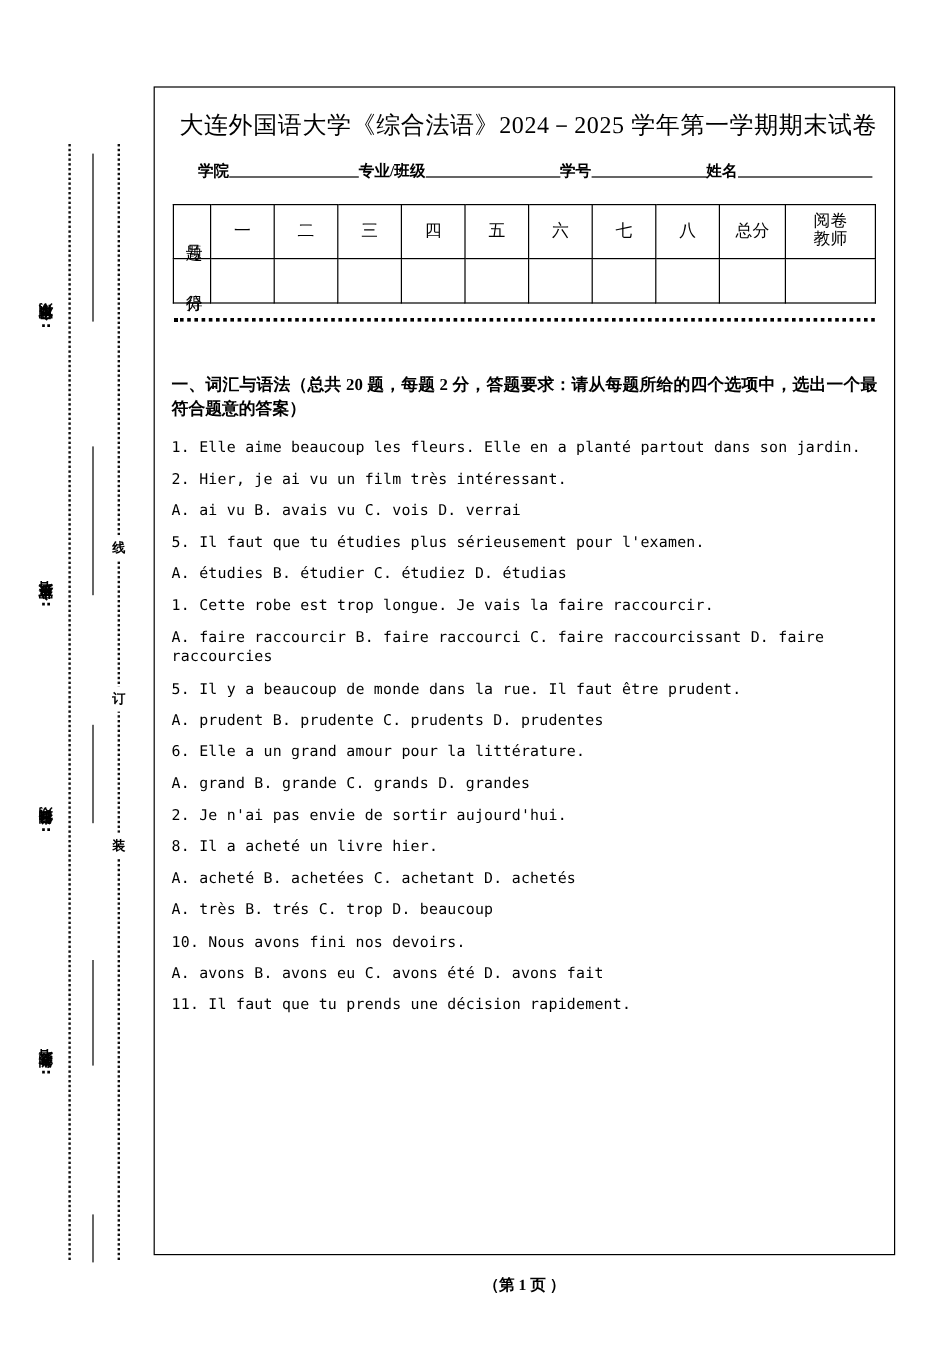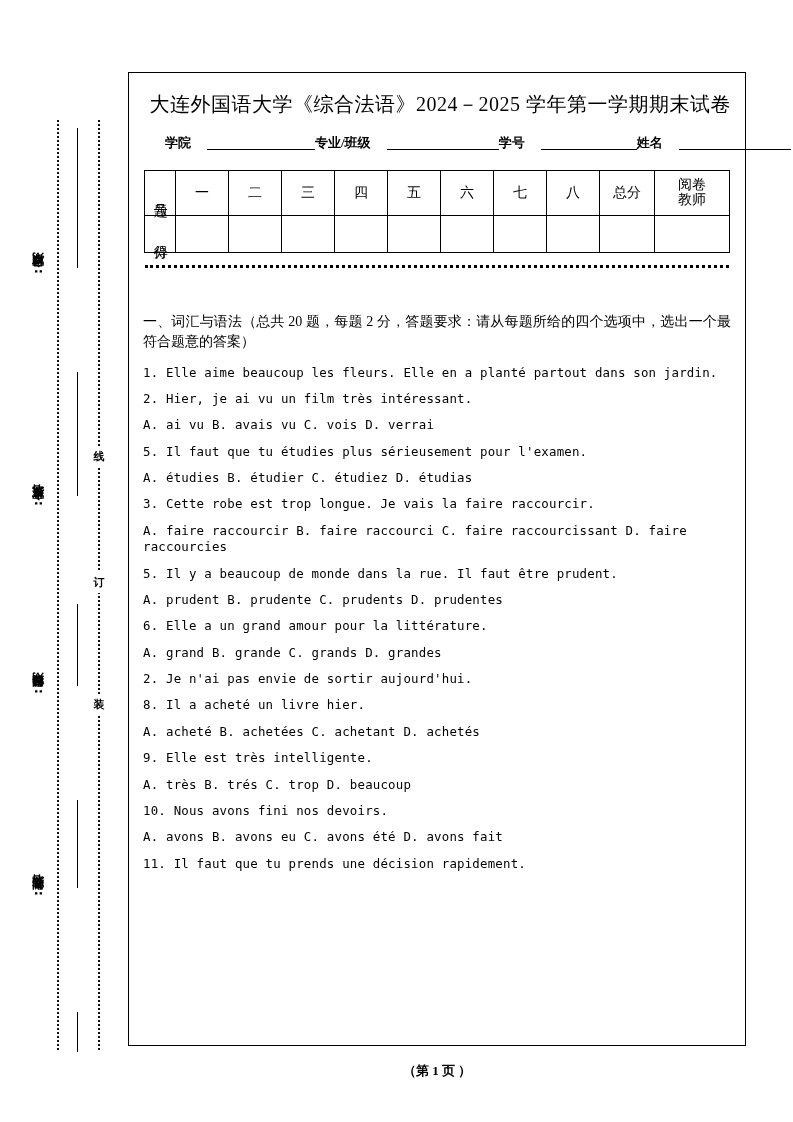--- a/index.html
+++ b/index.html
@@ -98,21 +98,21 @@
 
   #info-line {
     margin: 16px 0 0 0;
     padding: 0 8px 0 22px;
     display: flex;
     align-items: flex-end;
     font-size: 13px;
     font-family: "Liberation Serif", "DejaVu Serif", serif;
     font-weight: bold;
   }
-  .info-field { display: flex; align-items: center; gap: 16px; }
+  .info-field { display: flex; align-items: flex-start; }
   .info-label { white-space: nowrap; }
   .info-blank {
     border-bottom: 1px solid #000;
     height: 13px;
   }
   .bl-1 { width: 108px; }
   .bl-2 { width: 112px; }
   .bl-3 { width: 96px; }
   .bl-4 { width: 112px; }
 
@@ -149,21 +149,21 @@
   
   #content {
     margin-top: 12px;
     font-family: "DejaVu Sans Mono", "Liberation Mono", monospace;
     font-size: 12.4px;
     line-height: 1.32;
   }
   .section-heading {
     font-family: "Liberation Serif", "DejaVu Serif", serif;
     font-size: 14px;
-    font-weight: normal;
+    font-weight: bold;
     line-height: 1.45;
     margin-bottom: 12px;
     text-align: justify;
     margin-top: 44px;
   }
   .q-stem {
     margin: 0 0 10px 0;
     letter-spacing: 0.2px;
   }
   .q-opts {
@@ -275,35 +275,34 @@
     <div class="section-heading">一、词汇与语法（总共 20 题，每题 2 分，答题要求：请从每题所给的四个选项中，选出一个最符合题意的答案）</div>
 
     <div class="q-stem">1. Elle aime beaucoup les fleurs. Elle en a planté partout dans son jardin.</div>
 
     <div class="q-stem">2. Hier, je ai vu un film très intéressant.</div>
     <div class="q-opts">A. ai vu  B. avais vu  C. vois  D. verrai</div>
 
     <div class="q-stem">5. Il faut que tu étudies plus sérieusement pour l'examen.</div>
     <div class="q-opts">A. étudies  B. étudier  C. étudiez  D. étudias</div>
 
-    <div class="q-stem">3. Cette robe est trop longue. Je vais la faire raccourcir.</div>
+    <div class="q-stem">1. Cette robe est trop longue. Je vais la faire raccourcir.</div>
     <div class="q-opts">A. faire raccourcir  B. faire raccourci  C. faire raccourcissant  D. faire raccourcies</div>
 
     <div class="q-stem">5. Il y a beaucoup de monde dans la rue. Il faut être prudent.</div>
     <div class="q-opts">A. prudent  B. prudente  C. prudents  D. prudentes</div>
 
     <div class="q-stem">6. Elle a un grand amour pour la littérature.</div>
     <div class="q-opts">A. grand  B. grande  C. grands  D. grandes</div>
 
     <div class="q-stem">2. Je n'ai pas envie de sortir aujourd'hui.</div>
 
     <div class="q-stem">8. Il a acheté un livre hier.</div>
     <div class="q-opts">A. acheté  B. achetées  C. achetant  D. achetés</div>
 
-    <div class="q-stem">9. Elle est très intelligente.</div>
     <div class="q-opts">A. très  B. trés  C. trop  D. beaucoup</div>
 
     <div class="q-stem">10. Nous avons fini nos devoirs.</div>
     <div class="q-opts">A. avons  B. avons eu  C. avons été  D. avons fait</div>
 
     <div class="q-stem">11. Il faut que tu prends une décision rapidement.</div>
 
   </div>
 </div>
 

